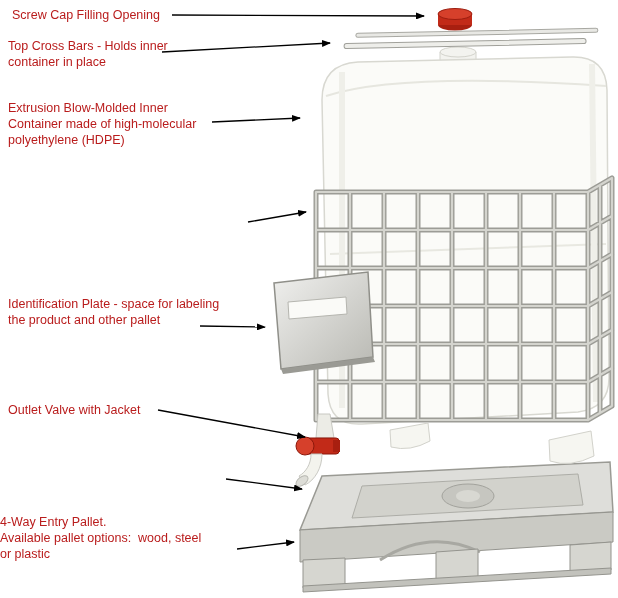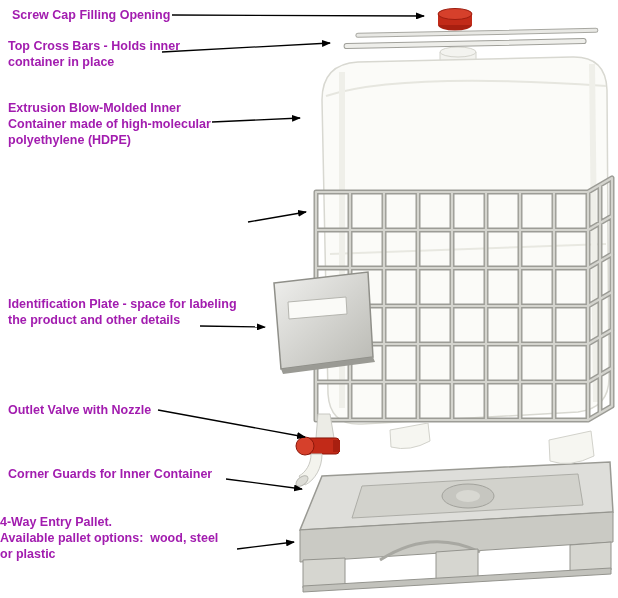--- a/index.html
+++ b/index.html
@@ -1,22 +1,22 @@
 <!DOCTYPE html>
 <html><head>
 <meta charset="utf-8">
 <style>
   *{box-sizing:border-box}
   html,body{margin:0;padding:0}
   body{width:618px;height:598px;background:#ffffff;position:relative;overflow:hidden;
        font-family:"Liberation Sans",sans-serif}
   #stage{position:absolute;inset:0;width:618px;height:598px}
   .illustration{position:absolute;left:0;top:0;display:block}
-  .callout{position:absolute;font-size:12.5px;line-height:16px;color:#a21caf;
-           white-space:pre-wrap;font-weight:700}
+  .callout{position:absolute;font-size:12.5px;line-height:16px;color:#b91c1c;
+           white-space:pre-wrap;font-weight:400}
 </style>
 </head>
 <body>
 
 <div id="stage">
 
   <svg class="illustration" width="618" height="598" viewBox="0 0 618 598">
     <defs>
       <marker id="ah" markerUnits="userSpaceOnUse" markerWidth="9" markerHeight="7" refX="8" refY="3.5" orient="auto">
         <path d="M0,0 L9,3.5 L0,7 Z" fill="#000"></path>
@@ -98,20 +98,19 @@
     </g>
   </svg>
 
   <div class="callout" style="left:12px;top:7px">Screw Cap Filling Opening</div>
   <div class="callout" style="left:8px;top:38px">Top Cross Bars - Holds inner
 container in place</div>
   <div class="callout" style="left:8px;top:100px">Extrusion Blow-Molded Inner
 Container made of high-molecular
 polyethylene (HDPE)</div>
   <div class="callout" style="left:8px;top:296px">Identification Plate - space for labeling
-the product and other details</div>
-  <div class="callout" style="left:8px;top:402px">Outlet Valve with Nozzle</div>
-  <div class="callout" style="left:8px;top:466px">Corner Guards for Inner Container</div>
+the product and other pallet</div>
+  <div class="callout" style="left:8px;top:402px">Outlet Valve with Jacket</div>
   <div class="callout" style="left:0;top:514px">4-Way Entry Pallet.
 Available pallet options:  wood, steel
 or plastic</div>
 
 </div>
 
 </body></html>

